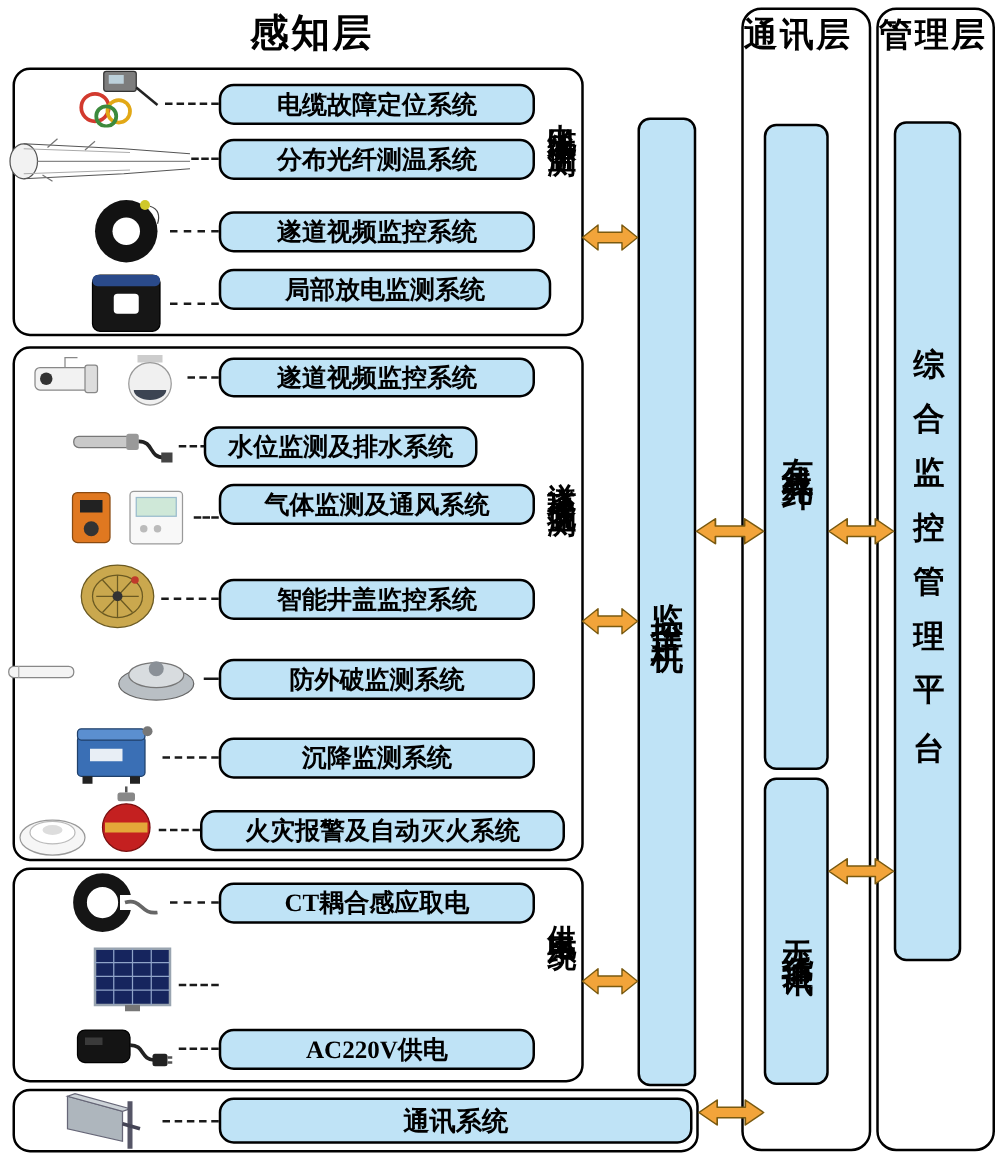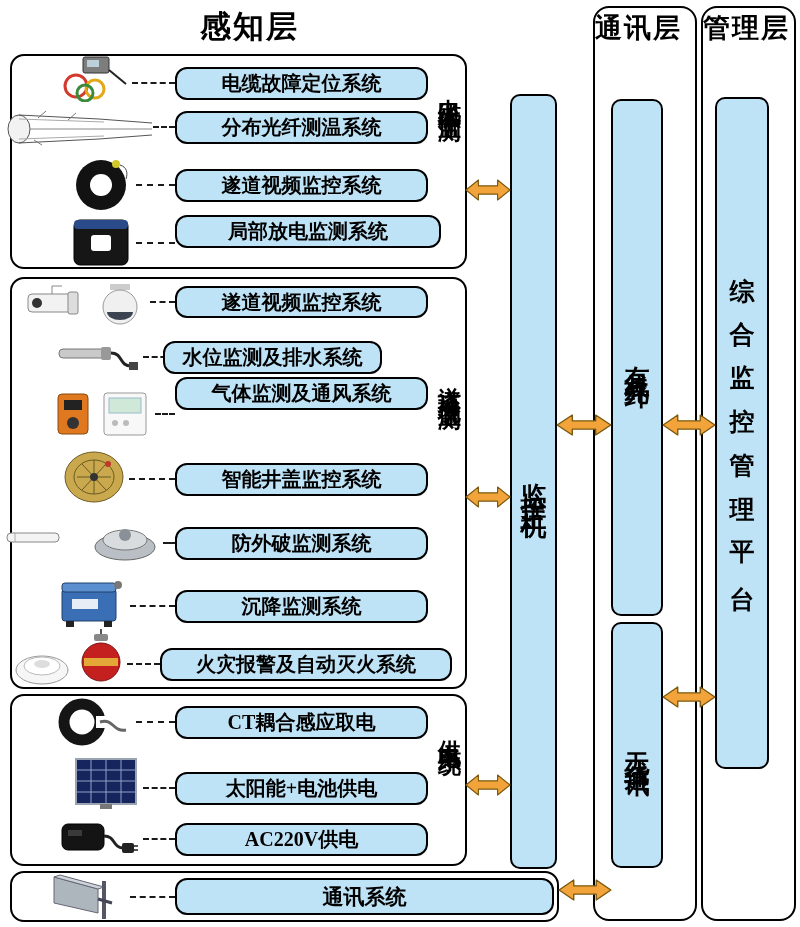--- a/index.html
+++ b/index.html
@@ -110,21 +110,21 @@
   <svg class="icon" style="left:50px;top:390px" width="102" height="48" viewBox="0 0 102 48">
     <rect x="8" y="4" width="30" height="40" rx="4" fill="#e07820" stroke="#8a4a10"></rect>
     <rect x="14" y="10" width="18" height="10" fill="#222"></rect>
     <circle cx="23" cy="33" r="6" fill="#333"></circle>
     <rect x="54" y="3" width="42" height="42" rx="3" fill="#f8f8f8" stroke="#999"></rect>
     <rect x="59" y="8" width="32" height="15" fill="#cfe8d8" stroke="#9bc"></rect>
     <circle cx="65" cy="33" r="3" fill="#bbb"></circle>
       <circle cx="76" cy="33" r="3" fill="#bbb"></circle>
   </svg>
   <div class="dash" style="left:155px;top:413px;width:20px"></div>
-  <div class="item-box" style="left:175px;top:377px;width:253px;height:33px">气体监测及通风系统</div>
+  <div class="item-box" style="left:175px;top:387px;width:253px;height:33px">气体监测及通风系统</div>
 
   <svg class="icon" style="left:62px;top:450px" width="64" height="54" viewBox="0 0 64 54">
     <ellipse cx="32" cy="27" rx="29" ry="25" fill="#caa84e" stroke="#6b5a22"></ellipse>
     <ellipse cx="32" cy="27" rx="20" ry="17" fill="none" stroke="#6b5a22"></ellipse>
     <path d="M32 10 L32 44 M15 27 L49 27 M20 14 L44 40 M44 14 L20 40" stroke="#6b5a22"></path>
     <circle cx="32" cy="27" r="4" fill="#333"></circle>
     <circle cx="46" cy="14" r="3" fill="#c0392b"></circle>
   </svg>
   <div class="dash" style="left:129px;top:478px;width:46px"></div>
   <div class="item-box" style="left:175px;top:463px;width:253px;height:33px">智能井盖监控系统</div>
@@ -172,21 +172,20 @@
   </svg>
   <div class="dash" style="left:136px;top:721px;width:39px"></div>
   <div class="item-box" style="left:175px;top:706px;width:253px;height:33px">CT耦合感应取电</div>
 
   <svg class="icon" style="left:72px;top:756px" width="68" height="54" viewBox="0 0 68 54">
     <rect x="4" y="3" width="60" height="45" fill="#16255e" stroke="#99a4b0" stroke-width="2"></rect>
     <path d="M4 14 H64 M4 25 H64 M4 36 H64 M19 3 V48 M34 3 V48 M49 3 V48" stroke="#8fa3c8"></path>
     <rect x="28" y="48" width="12" height="5" fill="#777"></rect>
   </svg>
   <div class="dash" style="left:143px;top:787px;width:32px"></div>
-  <div class="item-box" style="left:175px;top:772px;width:253px;height:33px">太阳能+电池供电</div>
 
   <svg class="icon" style="left:58px;top:816px" width="80" height="44" viewBox="0 0 80 44">
     <rect x="4" y="8" width="42" height="26" rx="6" fill="#141414" stroke="#000"></rect>
     <rect x="10" y="14" width="14" height="6" fill="#3a3a3a"></rect>
     <path d="M46 20 C58 20 54 32 66 32" stroke="#222" stroke-width="3" fill="none"></path>
     <rect x="64" y="27" width="12" height="10" rx="2" fill="#222"></rect>
     <path d="M76 30 h4 M76 34 h4" stroke="#555" stroke-width="2"></path>
   </svg>
   <div class="dash" style="left:143px;top:838px;width:32px"></div>
   <div class="item-box" style="left:175px;top:823px;width:253px;height:33px">AC220V供电</div>

